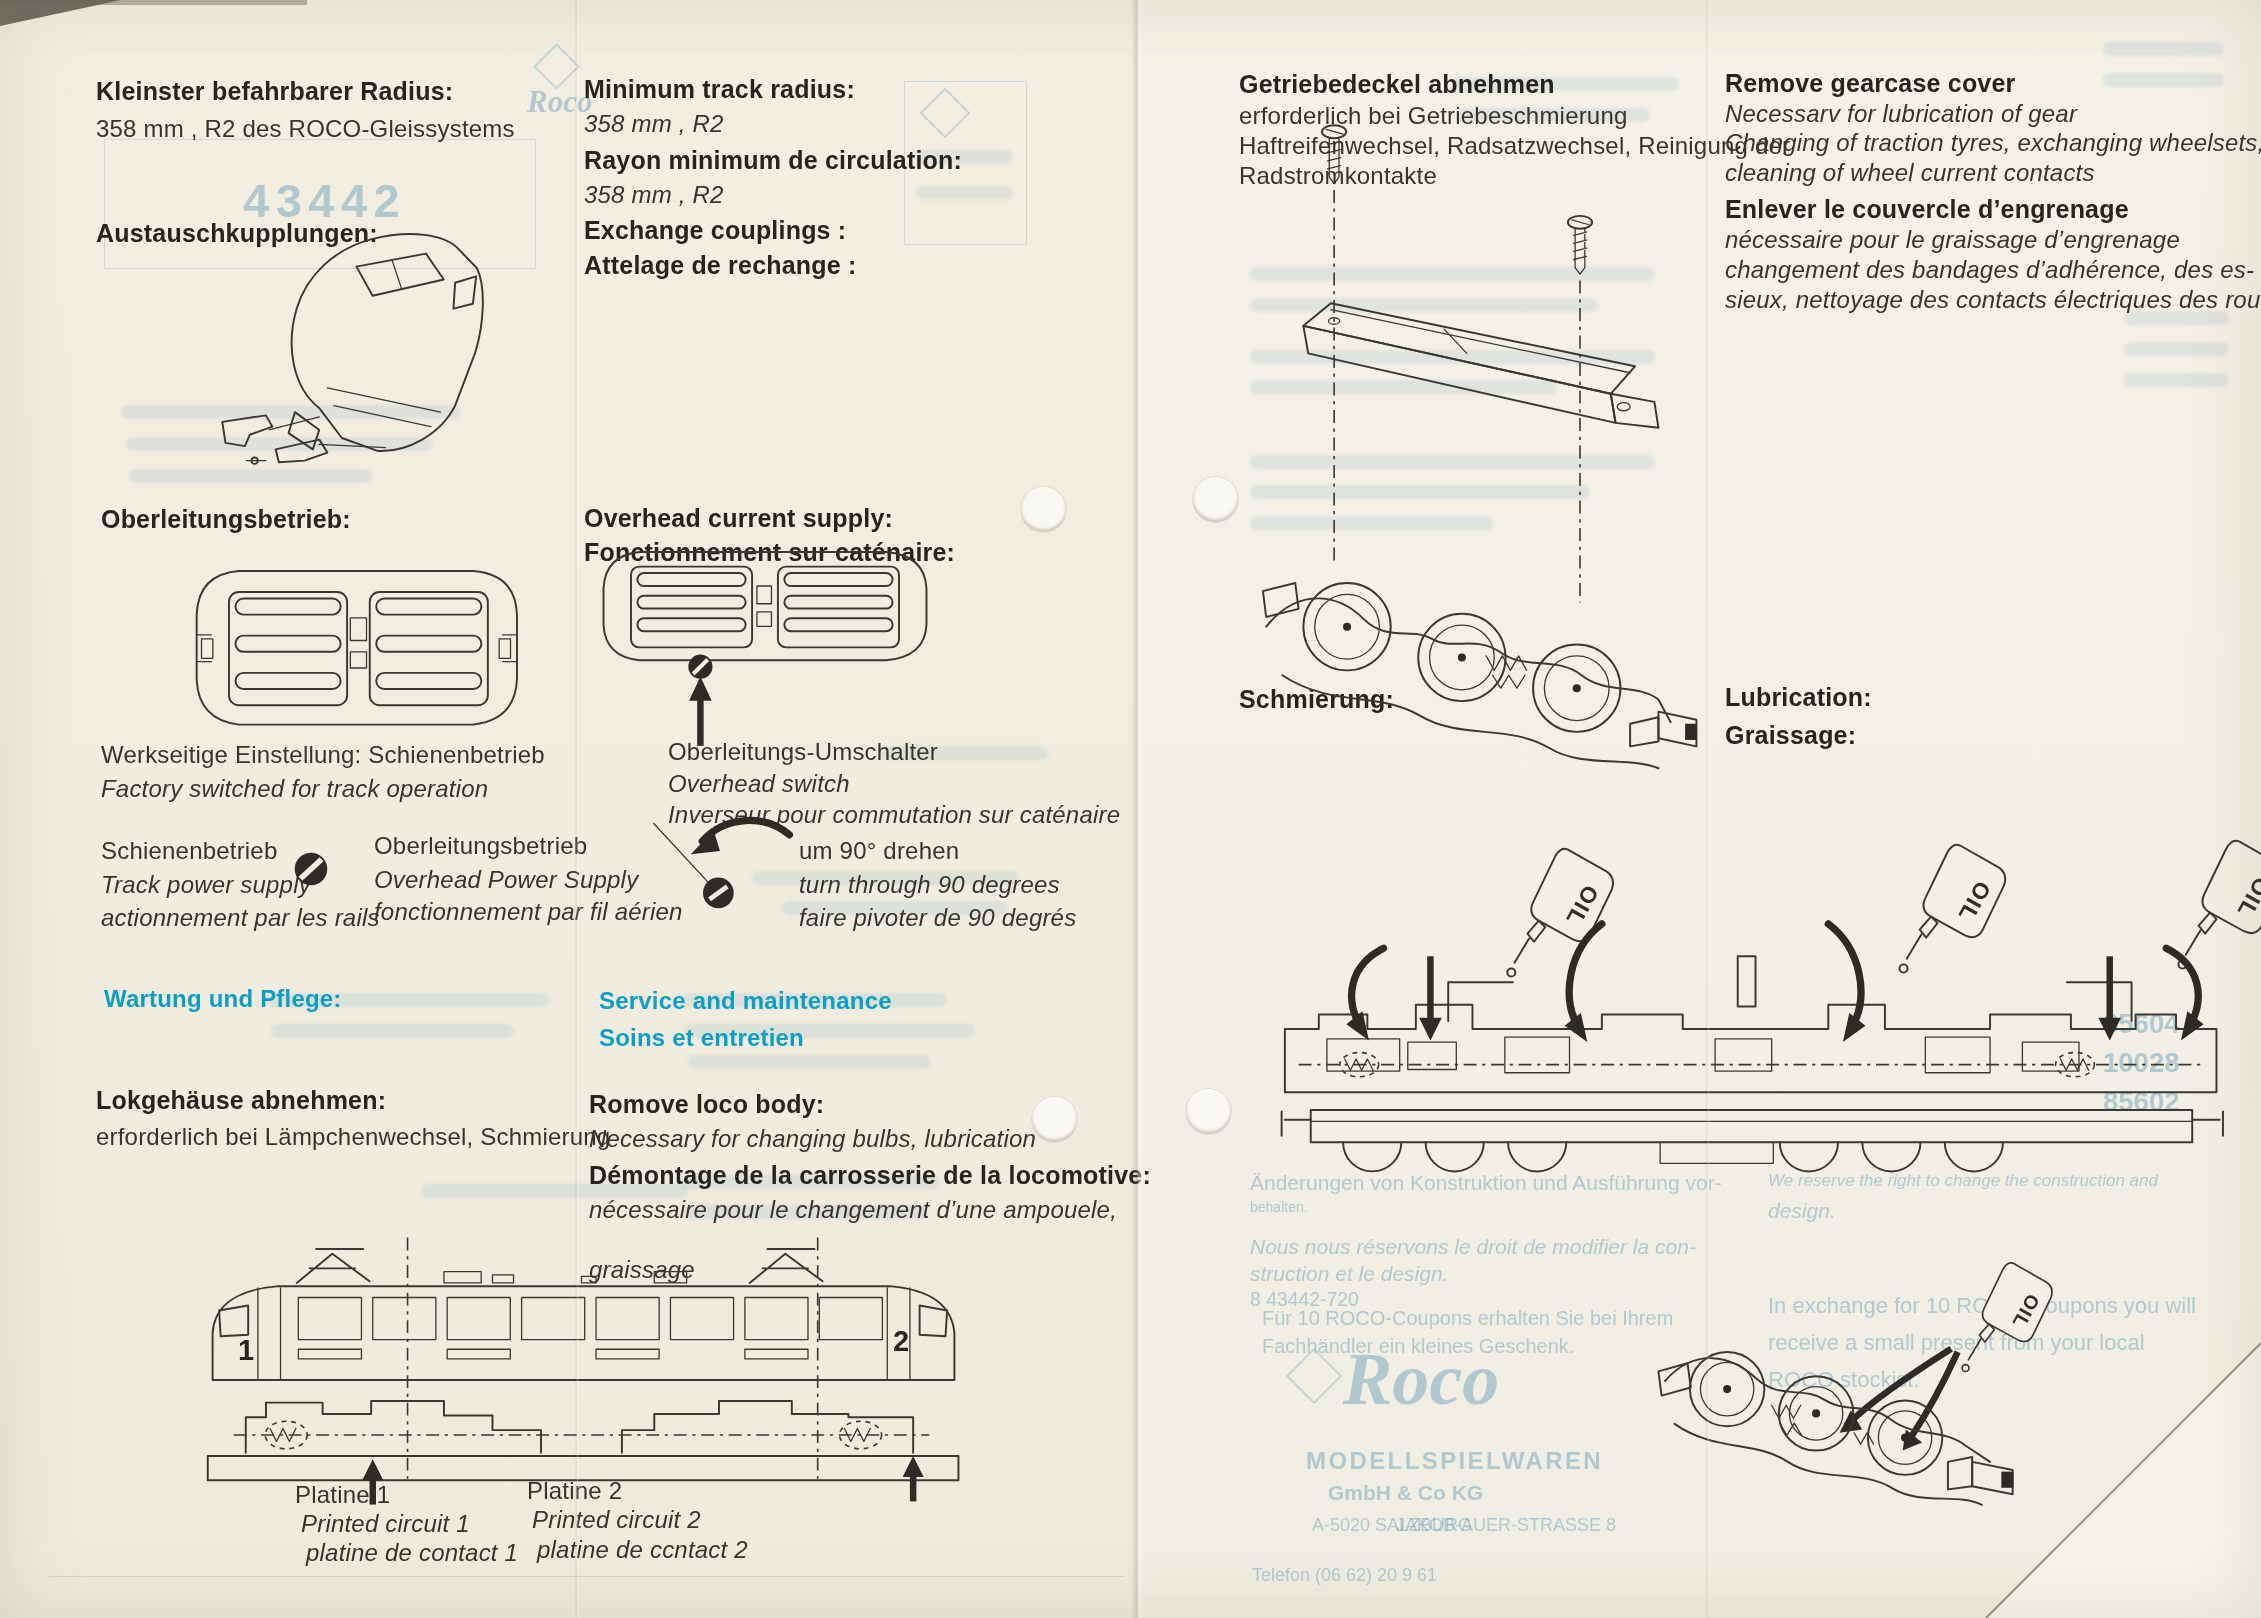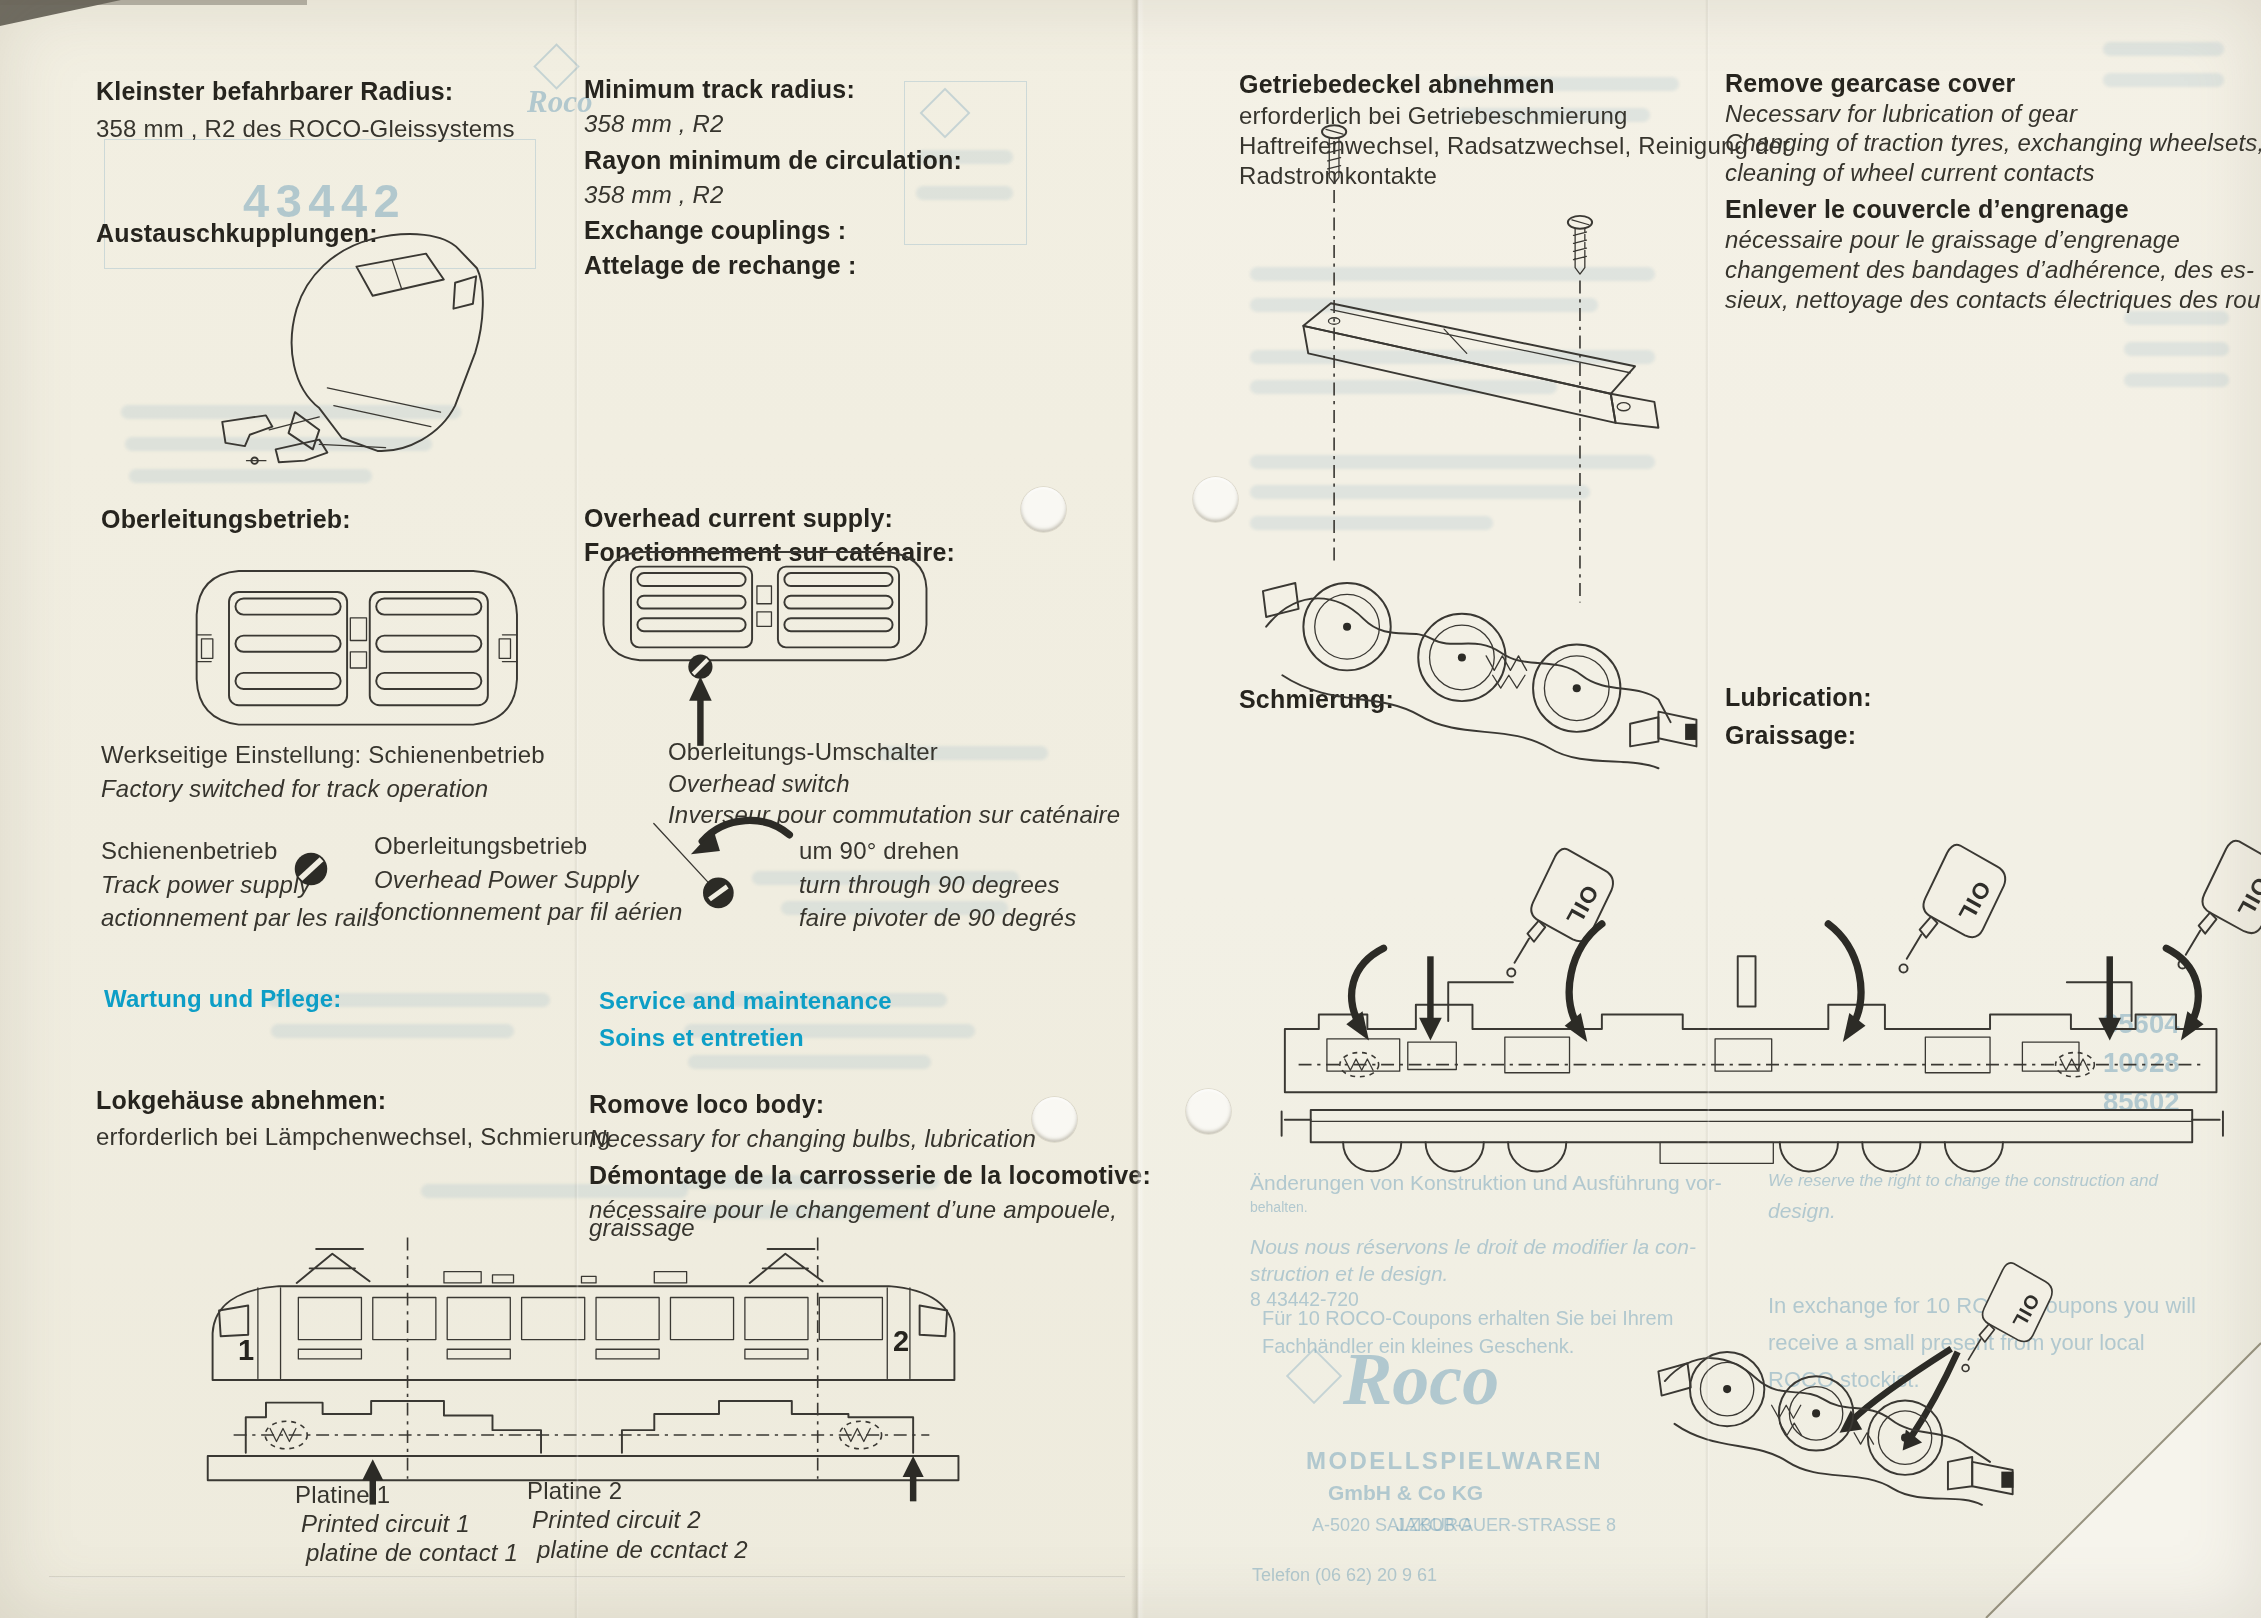--- a/index.html
+++ b/index.html
@@ -156,21 +156,21 @@
   <div class="t i" style="left:668px;top:770px;">Overhead switch</div>
   <div class="t i" style="left:668px;top:801px;">Inverseur pour commutation sur caténaire</div>
 
   <div class="t cy" style="left:599px;top:987px;color:#0d9ec6;">Service and maintenance</div>
   <div class="t cy" style="left:599px;top:1024px;color:#0d9ec6;">Soins et entretien</div>
 
   <div class="t h" style="left:589px;top:1091px;">Romove loco body:</div>
   <div class="t i" style="left:589px;top:1125px;">Necessary for changing bulbs, lubrication</div>
   <div class="t h" style="left:589px;top:1162px;">Démontage de la carrosserie de la locomotive:</div>
   <div class="t i" style="left:589px;top:1196px;">nécessaire pour le changement d’une ampouele,</div>
-  <div class="t i" style="left:589px;top:1214px;">graissage</div>
+  <div class="t i" style="left:589px;top:1256px;">graissage</div>
 
   <div class="t h" style="left:1239px;top:71px;">Getriebedeckel abnehmen</div>
   <div class="t" style="left:1239px;top:102px;">erforderlich bei Getriebeschmierung</div>
   <div class="t" style="left:1239px;top:132px;">Haftreifenwechsel, Radsatzwechsel, Reinigung der</div>
   <div class="t" style="left:1239px;top:162px;">Radstromkontakte</div>
   <div class="t h" style="left:1239px;top:686px;">Schmierung:</div>
 
   <div class="t h" style="left:1725px;top:70px;">Remove gearcase cover</div>
   <div class="t i" style="left:1725px;top:100px;">Necessarv for lubrication of gear</div>
   <div class="t i" style="left:1725px;top:129px;">Changing of traction tyres, exchanging wheelsets,</div>

